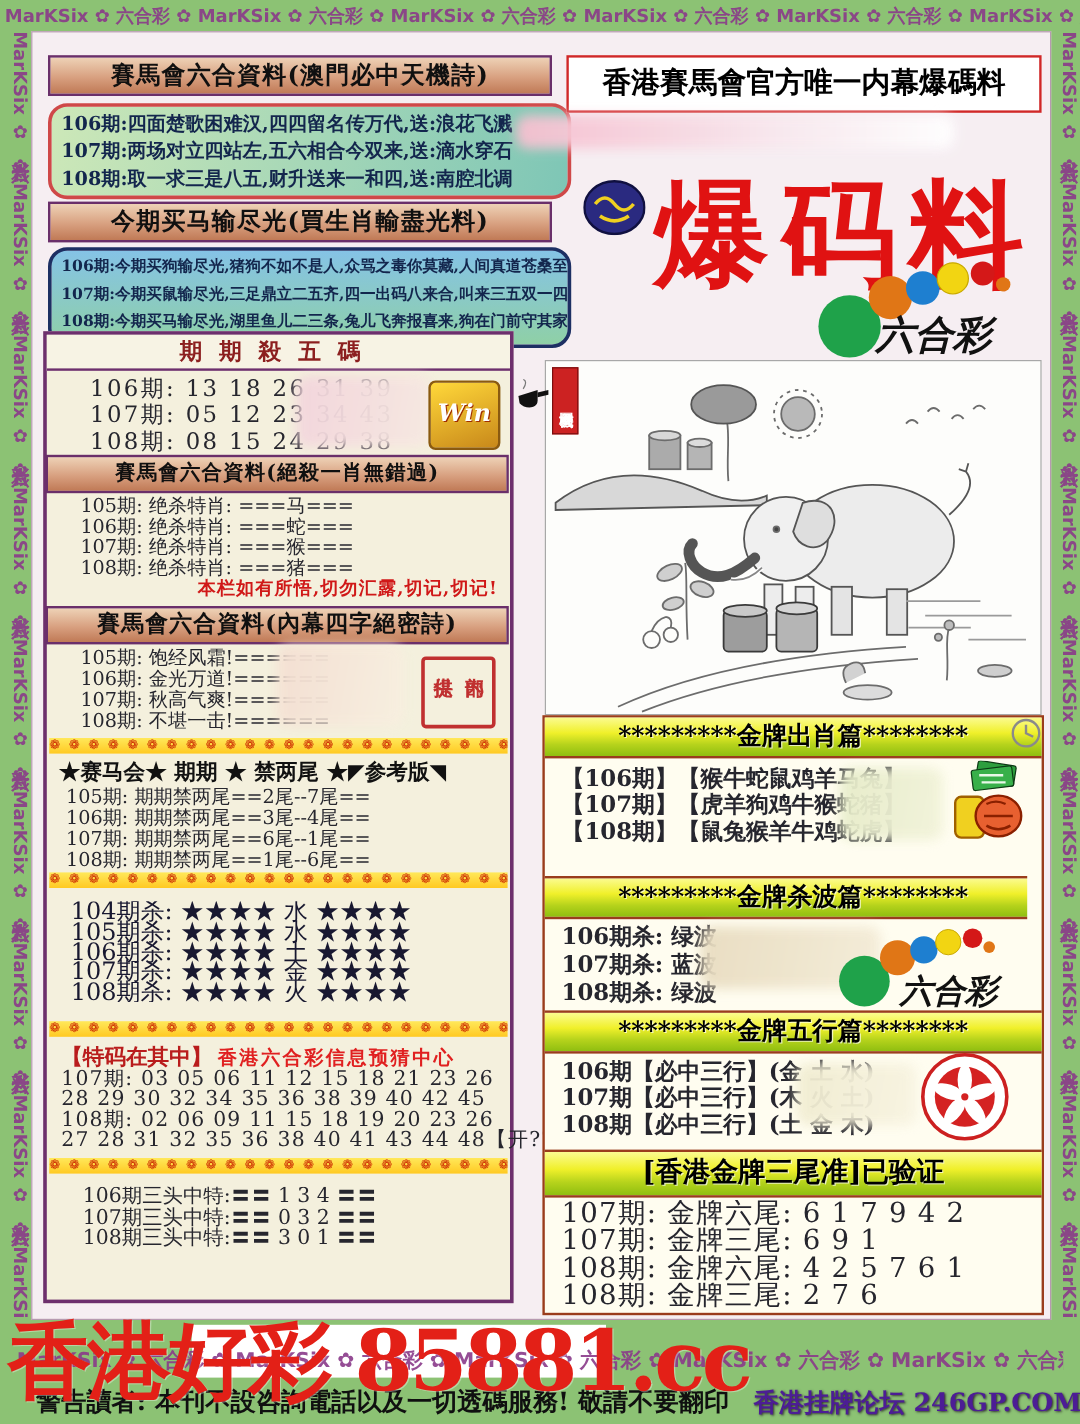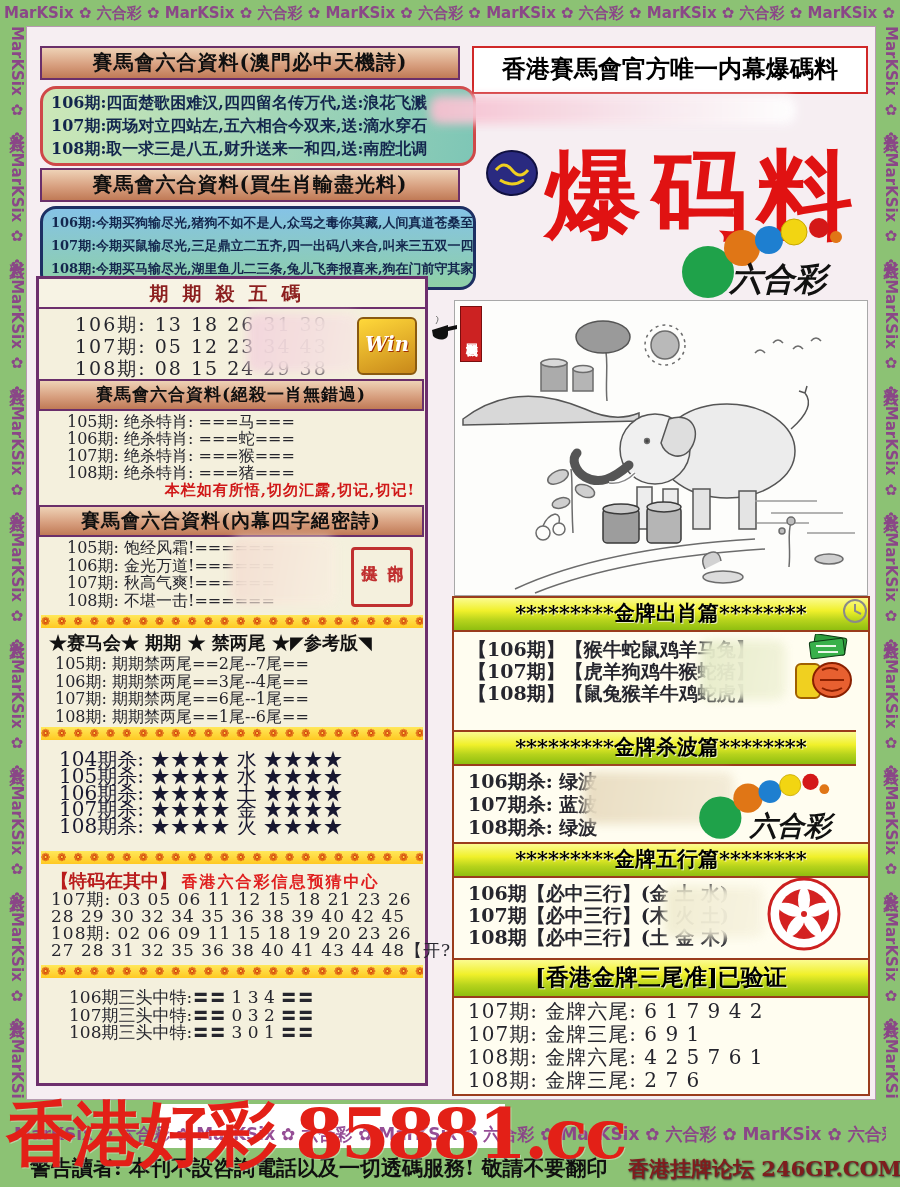--- a/index.html
+++ b/index.html
@@ -32,21 +32,21 @@
 <div class="abs bstrip vstrip" style="left:874px;top:26px;width:26px;height:1072px;">MarKSix ✿ 六合彩 ✿ MarKSix ✿ 六合彩 ✿ MarKSix ✿ 六合彩 ✿ MarKSix ✿ 六合彩 ✿ MarKSix ✿ 六合彩 ✿ MarKSix ✿ 六合彩 ✿ MarKSix ✿ 六合彩 ✿ MarKSix ✿ 六合彩 ✿ MarKSix ✿ 六合彩 ✿ MarKSix ✿ 六合彩 ✿ MarKSix ✿ 六合彩 ✿ MarKSix ✿ 六合彩 ✿</div>
 
 <div class="abs content"></div>
 
 <div class="abs hdr-salmon" style="left:40px;top:46px;width:416px;height:30px;line-height:28px;">賽馬會六合資料(澳門必中天機詩)</div>
 <div class="abs poembox" style="left:40px;top:86px;width:414px;height:70px;border:3px solid #cf4848;background:linear-gradient(100deg,#cde8b8,#7ec6b6);line-height:23px;">
   <div>106期:四面楚歌困难汉,四四留名传万代,送:浪花飞溅</div>
   <div>107期:两场对立四站左,五六相合今双来,送:滴水穿石</div>
   <div>108期:取一求三是八五,财升送来一和四,送:南腔北调</div>
 </div>
-<div class="abs hdr-salmon" style="left:40px;top:168px;width:416px;height:30px;line-height:28px;">賽馬會六合資料(買生肖輸盡光料)</div>
+<div class="abs hdr-salmon" style="left:40px;top:168px;width:416px;height:30px;line-height:28px;">今期买马输尽光(買生肖輸盡光料)</div>
 <div class="abs poembox" style="left:40px;top:206px;width:414px;height:74px;border:3px solid #1d2f63;background:linear-gradient(180deg,#85c3e6,#8fd0a6);font-size:13px;line-height:23px;">
   <div>106期:今期买狗输尽光,猪狗不如不是人,众骂之毒你莫藏,人间真道苍桑至.(情)</div>
   <div>107期:今期买鼠输尽光,三足鼎立二五齐,四一出码八来合,叫来三五双一四.(惜)</div>
   <div>108期:今期买马输尽光,湖里鱼儿二三条,兔儿飞奔报喜来,狗在门前守其家.(喜)</div>
 </div>
 
 <div class="abs" style="left:472px;top:46px;width:392px;height:44px;background:#fff;border:2px solid #d02828;color:#000;font:bold 24px 'DejaVu Serif',serif;text-align:center;line-height:42px;white-space:nowrap;overflow:hidden;">香港賽馬會官方唯一内幕爆碼料</div>
 <div class="abs blob" style="left:430px;top:96px;width:365px;height:28px;background:linear-gradient(90deg,#f6bfcf,#f8e8ee 60%,#ffffff);"></div>
 <div class="abs" style="left:486px;top:150px;">
   <svg width="52" height="46" viewBox="0 0 52 46">
@@ -240,31 +240,31 @@
         <ellipse cx="38" cy="24" rx="6" ry="13"></ellipse>
         <ellipse cx="38" cy="24" rx="6" ry="13" transform="rotate(72 38 38)"></ellipse>
         <ellipse cx="38" cy="24" rx="6" ry="13" transform="rotate(144 38 38)"></ellipse>
         <ellipse cx="38" cy="24" rx="6" ry="13" transform="rotate(216 38 38)"></ellipse>
         <ellipse cx="38" cy="24" rx="6" ry="13" transform="rotate(288 38 38)"></ellipse>
       </g>
       <circle cx="38" cy="38" r="3" fill="#d42222"></circle>
     </svg>
   </div>
   <div class="abs gold-hdr" style="left:0;right:0;top:360px;height:36px;line-height:34px;font-size:23px;">[香港金牌三尾准]已验证</div>
-  <div class="abs serifrow goldrows" style="left:14px;top:402px;font-size:20px;line-height:23px;letter-spacing:1px;">
+  <div class="abs serifrow goldrows" style="left:14px;top:402px;font-size:23px;line-height:23px;letter-spacing:1px;">
     <div>107期: 金牌六尾: 6 1 7 9 4 2</div>
     <div>107期: 金牌三尾: 6 9 1</div>
     <div>108期: 金牌六尾: 4 2 5 7 6 1</div>
     <div>108期: 金牌三尾: 2 7 6</div>
   </div>
 </div>
 <div class="abs" style="left:842px;top:598px;">
   <svg width="26" height="26" viewBox="0 0 26 26">
     <circle cx="13" cy="13" r="11" fill="none" stroke="#8a8a8a" stroke-width="2"></circle>
     <path d="M13,6 V13 L19,16" stroke="#8a8a8a" stroke-width="2" fill="none"></path>
   </svg>
 </div>
 
 <div class="abs" style="left:160px;top:1104px;width:345px;height:44px;background:#ffffff;"></div>
 <div class="abs bstrip" style="left:14px;top:1120px;width:872px;height:28px;line-height:28px;font-size:17px;">MarKSix ✿ 六合彩 ✿ MarKSix ✿ 六合彩 ✿ MarKSix ✿ 六合彩 ✿ MarKSix ✿ 六合彩 ✿ MarKSix ✿ 六合彩 ✿ MarKSix ✿ 六合彩 ✿ MarKSix ✿ 六合彩 ✿ MarKSix ✿ 六合彩 ✿ MarKSix ✿ 六合彩 ✿ MarKSix ✿ 六合彩 ✿ MarKSix ✿ 六合彩 ✿ MarKSix ✿ 六合彩 ✿</div>
 <div class="abs" style="left:30px;top:1154px;width:860px;font:bold 21px 'DejaVu Serif',serif;color:#101010;white-space:nowrap;overflow:hidden;">警告讀者: 本刊不設咨詢電話以及一切透碼服務! 敬請不要翻印</div>
-<div class="abs" style="left:628px;top:1155px;font:bold 21px 'DejaVu Serif',serif;color:#7f1d1d;text-shadow:1px 1px 2px #333;white-space:nowrap;">香港挂牌论坛 246GP.COM</div>
+<div class="abs" style="left:628px;top:1155px;font:bold 21px 'DejaVu Serif',serif;color:#4c1d95;text-shadow:1px 1px 2px #333;white-space:nowrap;">香港挂牌论坛 246GP.COM</div>
 <div class="abs" style="left:6px;top:1088px;font:bold 70px 'DejaVu Serif',serif;color:#e32017;letter-spacing:-3px;white-space:nowrap;z-index:40;text-shadow:1px 1px 0 rgba(255,255,255,.35);">香港好彩 85881.cc</div>
 
 </body></html>

